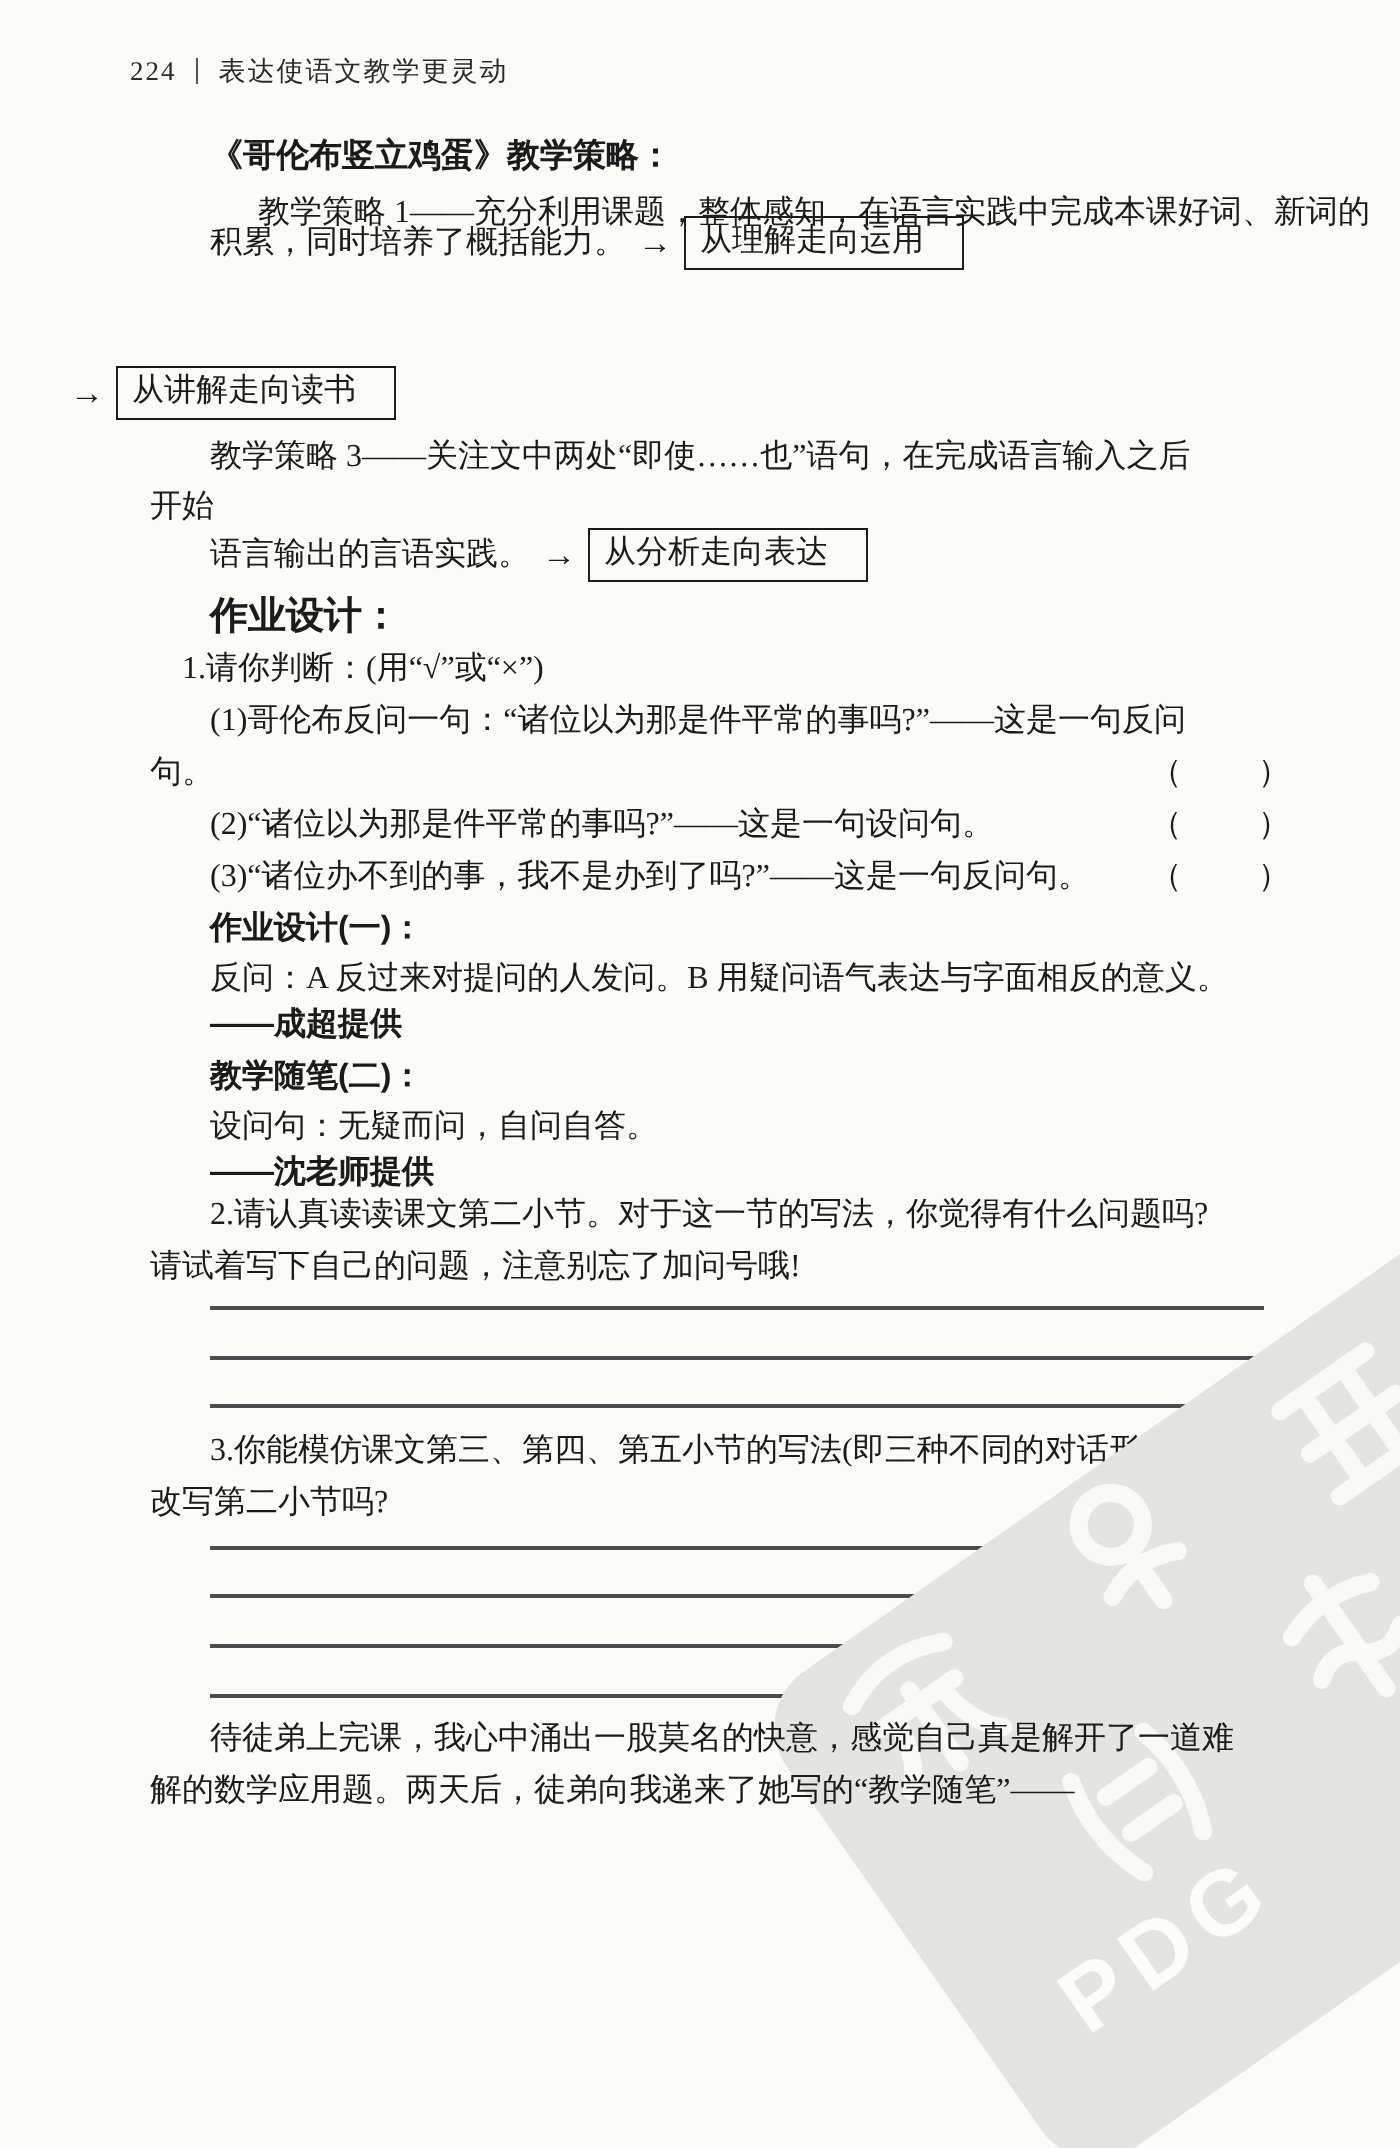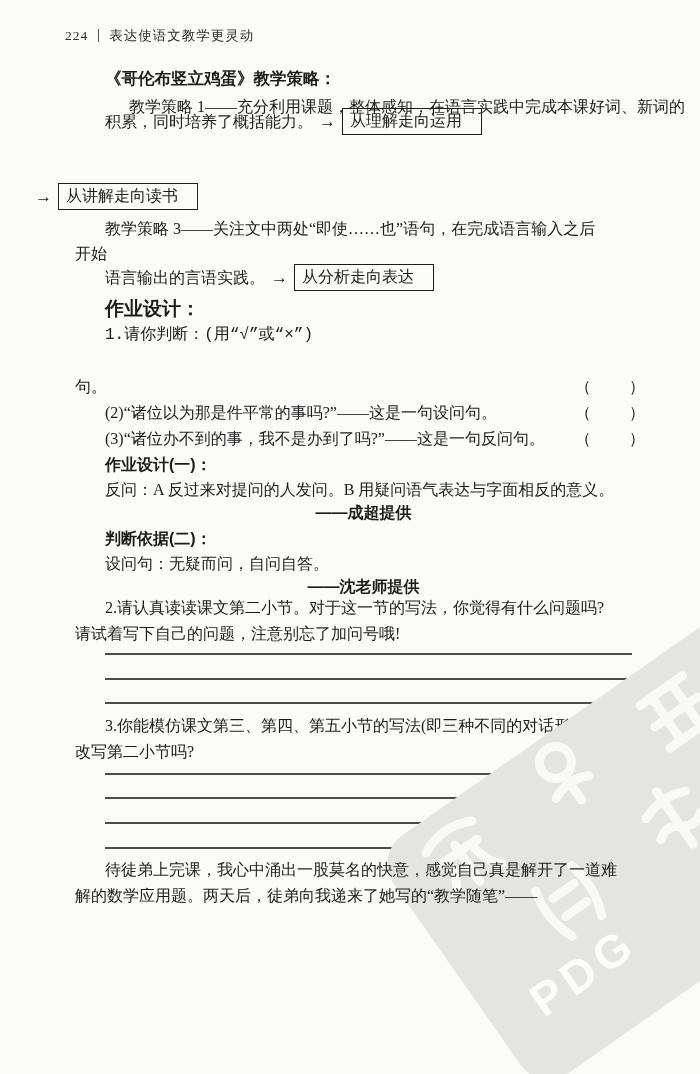--- a/index.html
+++ b/index.html
@@ -14,21 +14,21 @@
   .hdr{font-size:13.5px; color:#2a2a2a; letter-spacing:1px;}
   .hdr-sep{display:inline-block; width:1px; height:13px; background:#555; margin:0 10px; vertical-align:-2px;}
   .row{display:flex; align-items:center; gap:6px;}
   .kbox{
     display:inline-block; border:1.5px solid #1c1c1c;
     padding:1px 19px 2px 7px; line-height:22px;
   }
   .arrow{font-size:17px; letter-spacing:0;}
   .rule{position:absolute; height:0; border-top:2px solid #4c4c4c;}
   .blank{letter-spacing:2px;}
-  .right-align{text-align:center;}
+  .right-align{text-align:left;}
   .spread{letter-spacing:1.5px;}
   .watermark{
     position:absolute; left:410px; top:680px; width:520px; height:290px;
     background:#e4e4e3; border-radius:34px;
     transform:rotate(-35deg); transform-origin:50% 50%;
   }
   .seal{position:absolute; opacity:.95;}
   .seal svg{display:block;}
   .pdg{
     position:absolute; left:46px; top:188px;
@@ -65,36 +65,37 @@
   <div class="abs" style="left:75px; top:242px;">开始</div>
 
   <div class="abs row" style="left:105px; top:264px;">
     <span>语言输出的言语实践。</span>
     <span class="arrow">→</span>
     <span class="kbox">从分析走向表达</span>
   </div>
 
   <div class="abs sans-bold" style="left:105px; top:297px; font-size:19px;">作业设计：</div>
 
-  <div class="abs" style="left:105px; top:323px;font-family:Liberation Mono, monospace;">1.请你判断：(用“√”或“×”)</div>
+  <div class="abs" style="left:91px; top:323px;">1.请你判断：(用“√”或“×”)</div>
 
+  <div class="abs" style="left:105px; top:349px;">(1)哥伦布反问一句：“诸位以为那是件平常的事吗?”——这是一句反问</div>
   <div class="abs" style="left:75px; top:375px;">句。</div>
   <div class="abs blank" style="left:575px; top:375px;">（　　）</div>
 
   <div class="abs" style="left:105px; top:401px;">(2)“诸位以为那是件平常的事吗?”——这是一句设问句。</div>
   <div class="abs blank" style="left:575px; top:401px;">（　　）</div>
 
   <div class="abs" style="left:105px; top:427px;">(3)“诸位办不到的事，我不是办到了吗?”——这是一句反问句。</div>
   <div class="abs blank" style="left:575px; top:427px;">（　　）</div>
 
   <div class="abs sans-bold" style="left:105px; top:453px;">作业设计(一)：</div>
   <div class="abs" style="left:105px; top:478px;">反问：A 反过来对提问的人发问。B 用疑问语气表达与字面相反的意义。</div>
   <div class="abs right-align sans-bold" style="left:105px; top:501px; width:517px;">——成超提供</div>
 
-  <div class="abs sans-bold" style="left:105px; top:527px;">判断依据(二)：</div>
+  <div class="abs sans-bold" style="left:105px; top:527px;">教学随笔(二)：</div>
   <div class="abs" style="left:105px; top:552px;">设问句：无疑而问，自问自答。</div>
   <div class="abs right-align sans-bold" style="left:105px; top:575px; width:517px;">——沈老师提供</div>
 
   <div class="abs" style="left:105px; top:596px;">2.请认真读读课文第二小节。对于这一节的写法，你觉得有什么问题吗?</div>
   <div class="abs" style="left:75px; top:622px;">请试着写下自己的问题，注意别忘了加问号哦!</div>
 
   <div class="rule" style="left:105px; top:653px; width:527px;"></div>
   <div class="rule" style="left:105px; top:678px; width:527px;"></div>
   <div class="rule" style="left:105px; top:702px; width:527px;"></div>
 

